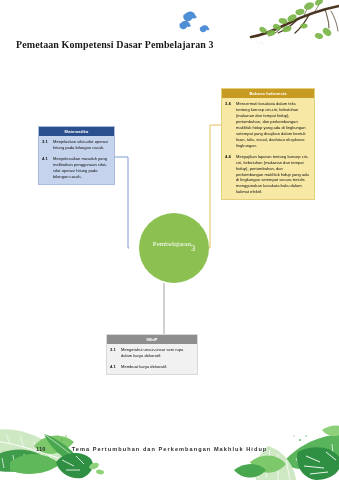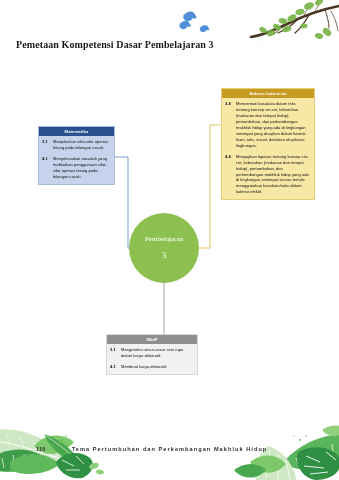--- a/index.html
+++ b/index.html
@@ -124,28 +124,28 @@
     background: #f1f1f1;
     border: 0.5px solid #d8d8d8;
   }
   #card-sbdp .kd-head {
     background: #8e8e8e;
   }
 
   
   .center-node {
     position: absolute;
-    left: 129px;
+    left: 139px;
     top: 213px;
     width: 70px;
     height: 70px;
     border-radius: 50%;
     background: #8cc152;
     display: flex;
-    flex-direction: column;
+    flex-direction: row;
     align-items: center;
     justify-content: center;
     color: #ffffff;
     font-family: "Liberation Serif", serif;
   }
   .center-node .cn-label {
     font-size: 7px;
     line-height: 1;
     margin-bottom: 8px;
   }

